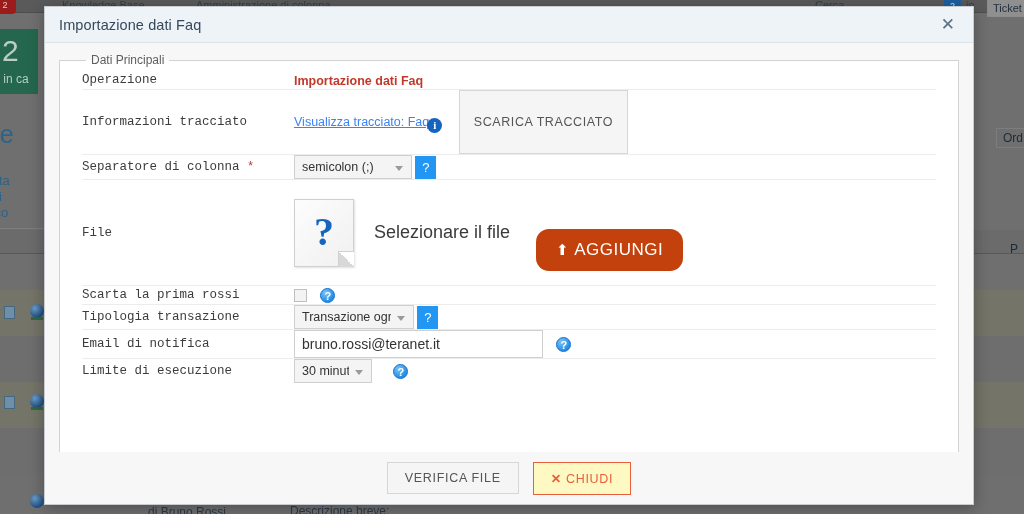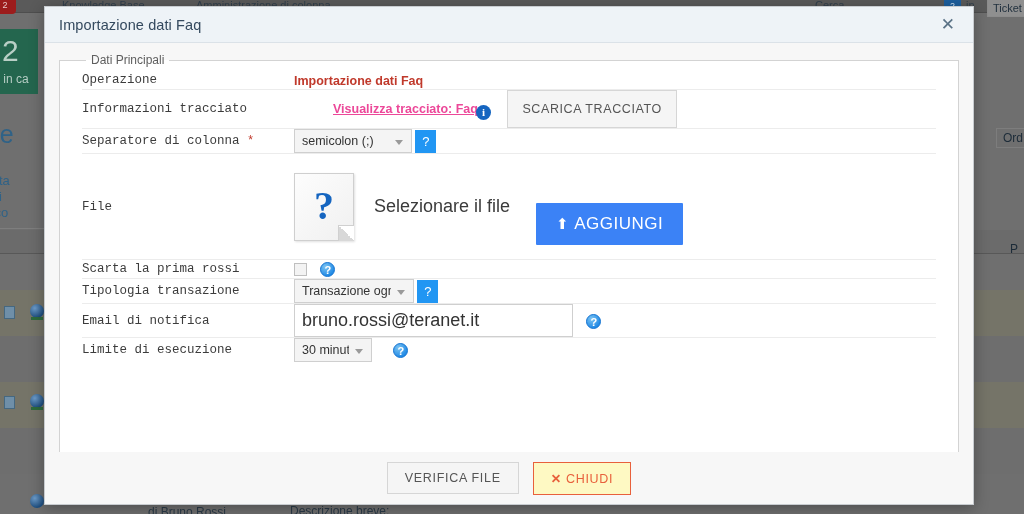--- a/index.html
+++ b/index.html
@@ -161,37 +161,37 @@
     white-space: nowrap;
     font-family: Liberation Mono, monospace;
   }
   td.val { padding: 7px 0 7px 0; }
   .req-star { color: #c0392b; font-size: 12px; }
 
   .op-value {
     color: #c0392b; font-weight: bold; font-size: 12.5px;
   }
   .link-tracciato {
-    color: #ec4899; font-weight: bold; font-size: 12.5px;
-    text-decoration: underline; cursor: pointer; margin-left: 39px;
+    color: #3b82f6; font-weight: normal; font-size: 12.5px;
+    text-decoration: underline; cursor: pointer;
   }
   .info-badge {
     display: inline-block; vertical-align: -3px;
     width: 15px; height: 15px; border-radius: 50%;
     background: #1565c0; color: #fff;
     font-size: 11px; font-weight: bold; text-align: center;
     line-height: 15px; margin-left: -2px;
     font-family: "Liberation Serif", serif;
   }
   .btn-flat {
     display: inline-block;
     background: #f5f5f5;
     border: 1px solid #d6d6d6;
     color: #555; font-size: 12.5px; letter-spacing: .6px;
-    padding: 11px 14px; margin-left: 12px;
+    padding: 24px 14px; margin-left: 12px;
     cursor: pointer; vertical-align: middle;
   }
 
   .select-wrap { display: inline-flex; align-items: stretch; vertical-align: middle; }
   .sel {
     appearance: none; -webkit-appearance: none;
     background: #f4f4f4;
     border: 1px solid #cfcfcf;
     font-size: 12.5px; color: #333;
     padding: 4px 22px 4px 7px;
@@ -243,40 +243,40 @@
     width: 16px; height: 16px;
     background: linear-gradient(225deg,#ffffff 0 50%,#d8d8d8 50% 100%);
     border-left: 1px solid #d0d0d0;
     border-top: 1px solid #d0d0d0;
   }
   .file-text {
     font-size: 18px; color: #3b3b3b; margin-left: 20px; white-space: nowrap;
   }
   .btn-green {
     margin-left: 26px;
-    background: #3b82f6;
-    border: none; border-radius: 1px;
+    background: #c2410c;
+    border: none; border-radius: 13px;
     color: #fff; font-size: 17px; letter-spacing: .5px;
     padding: 11px 20px;
     cursor: pointer; white-space: nowrap;
     font-family: "Liberation Sans", sans-serif;
     margin-top: 35px;
   }
   .btn-green .up { font-size: 15px; margin-right: 5px; }
 
   .chk {
     width: 13px; height: 13px;
     border: 1px solid #bfbfbf; background: #f3f3f3;
     display: inline-block; vertical-align: middle; cursor: pointer;
   }
   .txt-input {
-    width: 279px;
+    width: 249px;
     border: 1px solid #cfcfcf;
     background: #fff;
-    font-size: 18px; color: #333;
+    font-size: 14px; color: #333;
     padding: 5px 7px;
     font-family: "Liberation Sans", sans-serif;
   }
 
   .modal-footer {
     flex: 0 0 auto;
     height: 52px;
     background: #f7f7f7;
     display: flex; align-items: center; justify-content: center;
     gap: 14px;

